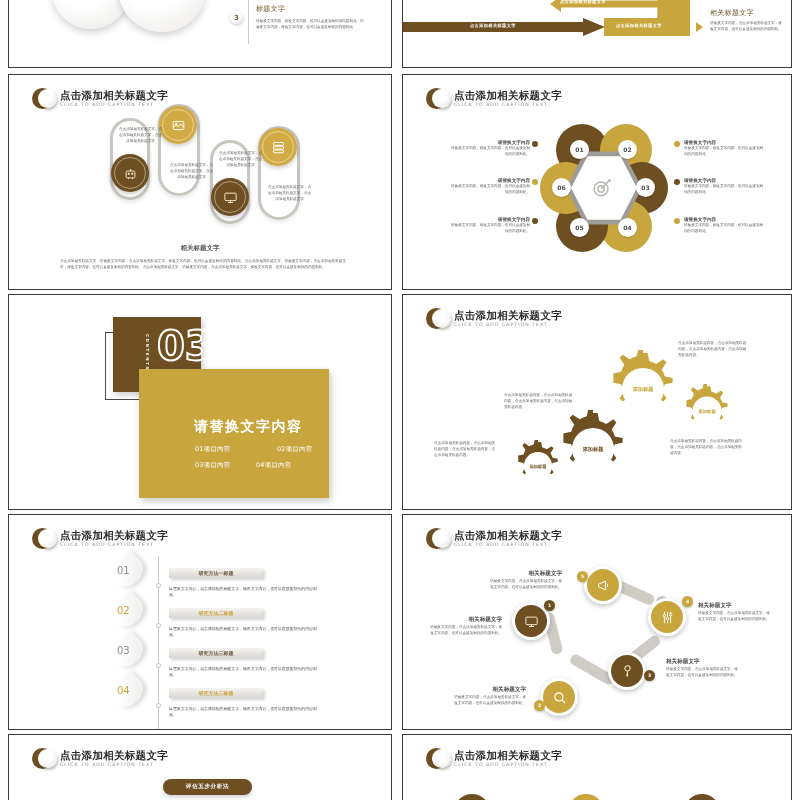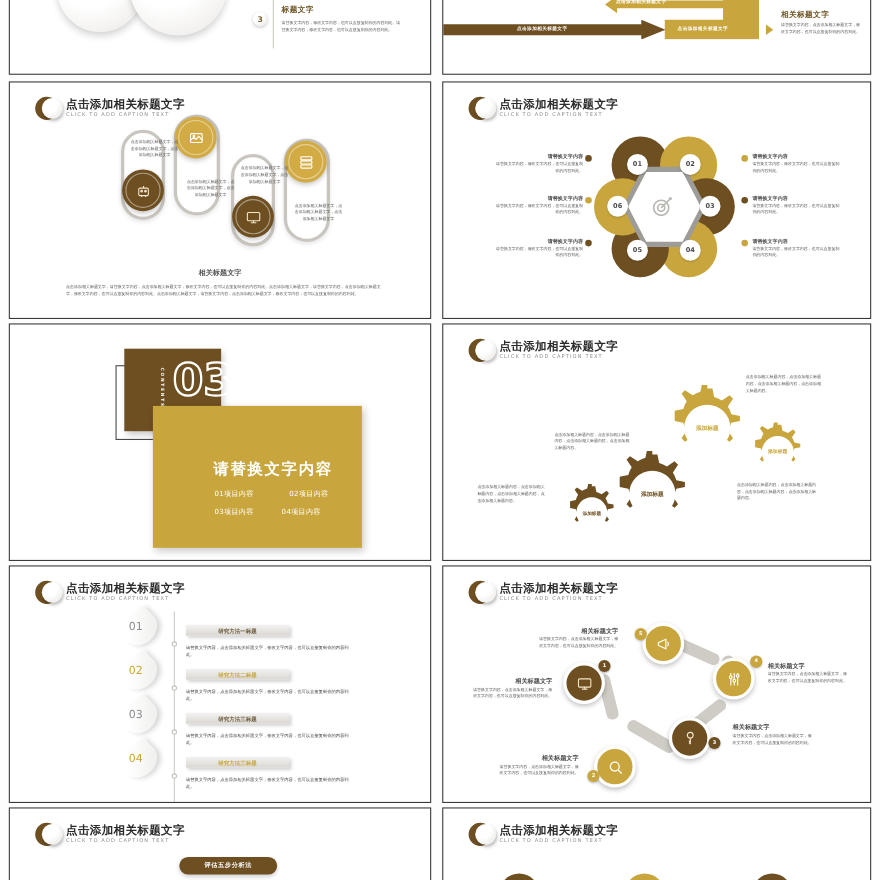--- a/index.html
+++ b/index.html
@@ -62,21 +62,21 @@
     box-shadow: 0 4px 7px rgba(0,0,0,.17);
   }
   .numtag {
     position:absolute; width:13px; height:13px; border-radius:50%;
     background: radial-gradient(circle at 35% 30%, #ffffff 40%, #e2e0dc 100%);
     box-shadow: 0 1px 3px rgba(0,0,0,.25);
     color:#7a6030; font-size:7px; font-weight:bold;
     display:flex; align-items:center; justify-content:center;
   }
   .vline { position:absolute; width:1px; background:#cfcbc4; }
-  .t-title { font-size:7px; font-weight:bold; color:#6d5322; letter-spacing:.3px; }
+  .t-title { font-size:7px; font-weight:normal; color:#6d5322; letter-spacing:.3px; }
 
   
   .pill {
     position:absolute; border-radius:999px; border:3px solid #c9c6c0;
     background: transparent;
     box-shadow: 0 2px 4px rgba(0,0,0,.10);
   }
   .circ {
     position:absolute; border-radius:50%;
     display:flex; align-items:center; justify-content:center;
@@ -354,21 +354,21 @@
   <div class="slide" style="left:8px; top:294px; width:384px; height:216px;">
     <div class="inner">
       <div class="sq-outline" style="left:91px; top:34px; width:71px; height:68px;"></div>
       <div class="sq-brown" style="left:99px; top:19px; width:88px; height:75px;"></div>
       <div class="contents-vert" style="left:131px; top:36px;">CONTENTS</div>
       <div class="big03" style="left:143px; top:28px;">03</div>
 
       <div class="sq-gold" style="left:125px; top:71px; width:190px; height:129px;"></div>
       <div class="gold-title" style="left:180px; top:120px;">请替换文字内容</div>
       <div class="gold-item" style="left:181px; top:147px;">01项目内容</div>
-      <div class="gold-item" style="left:249px; top:147px;">02项目内容</div>
+      <div class="gold-item" style="left:263px; top:147px;">02项目内容</div>
       <div class="gold-item" style="left:181px; top:163px;">03项目内容</div>
       <div class="gold-item" style="left:242px; top:163px;">04项目内容</div>
     </div>
   </div>
 
   <div class="slide" style="left:402px; top:294px; width:390px; height:216px;">
     <div class="inner">
       <div class="hdr">
         <div class="moon">
             <div class="dark"></div>

